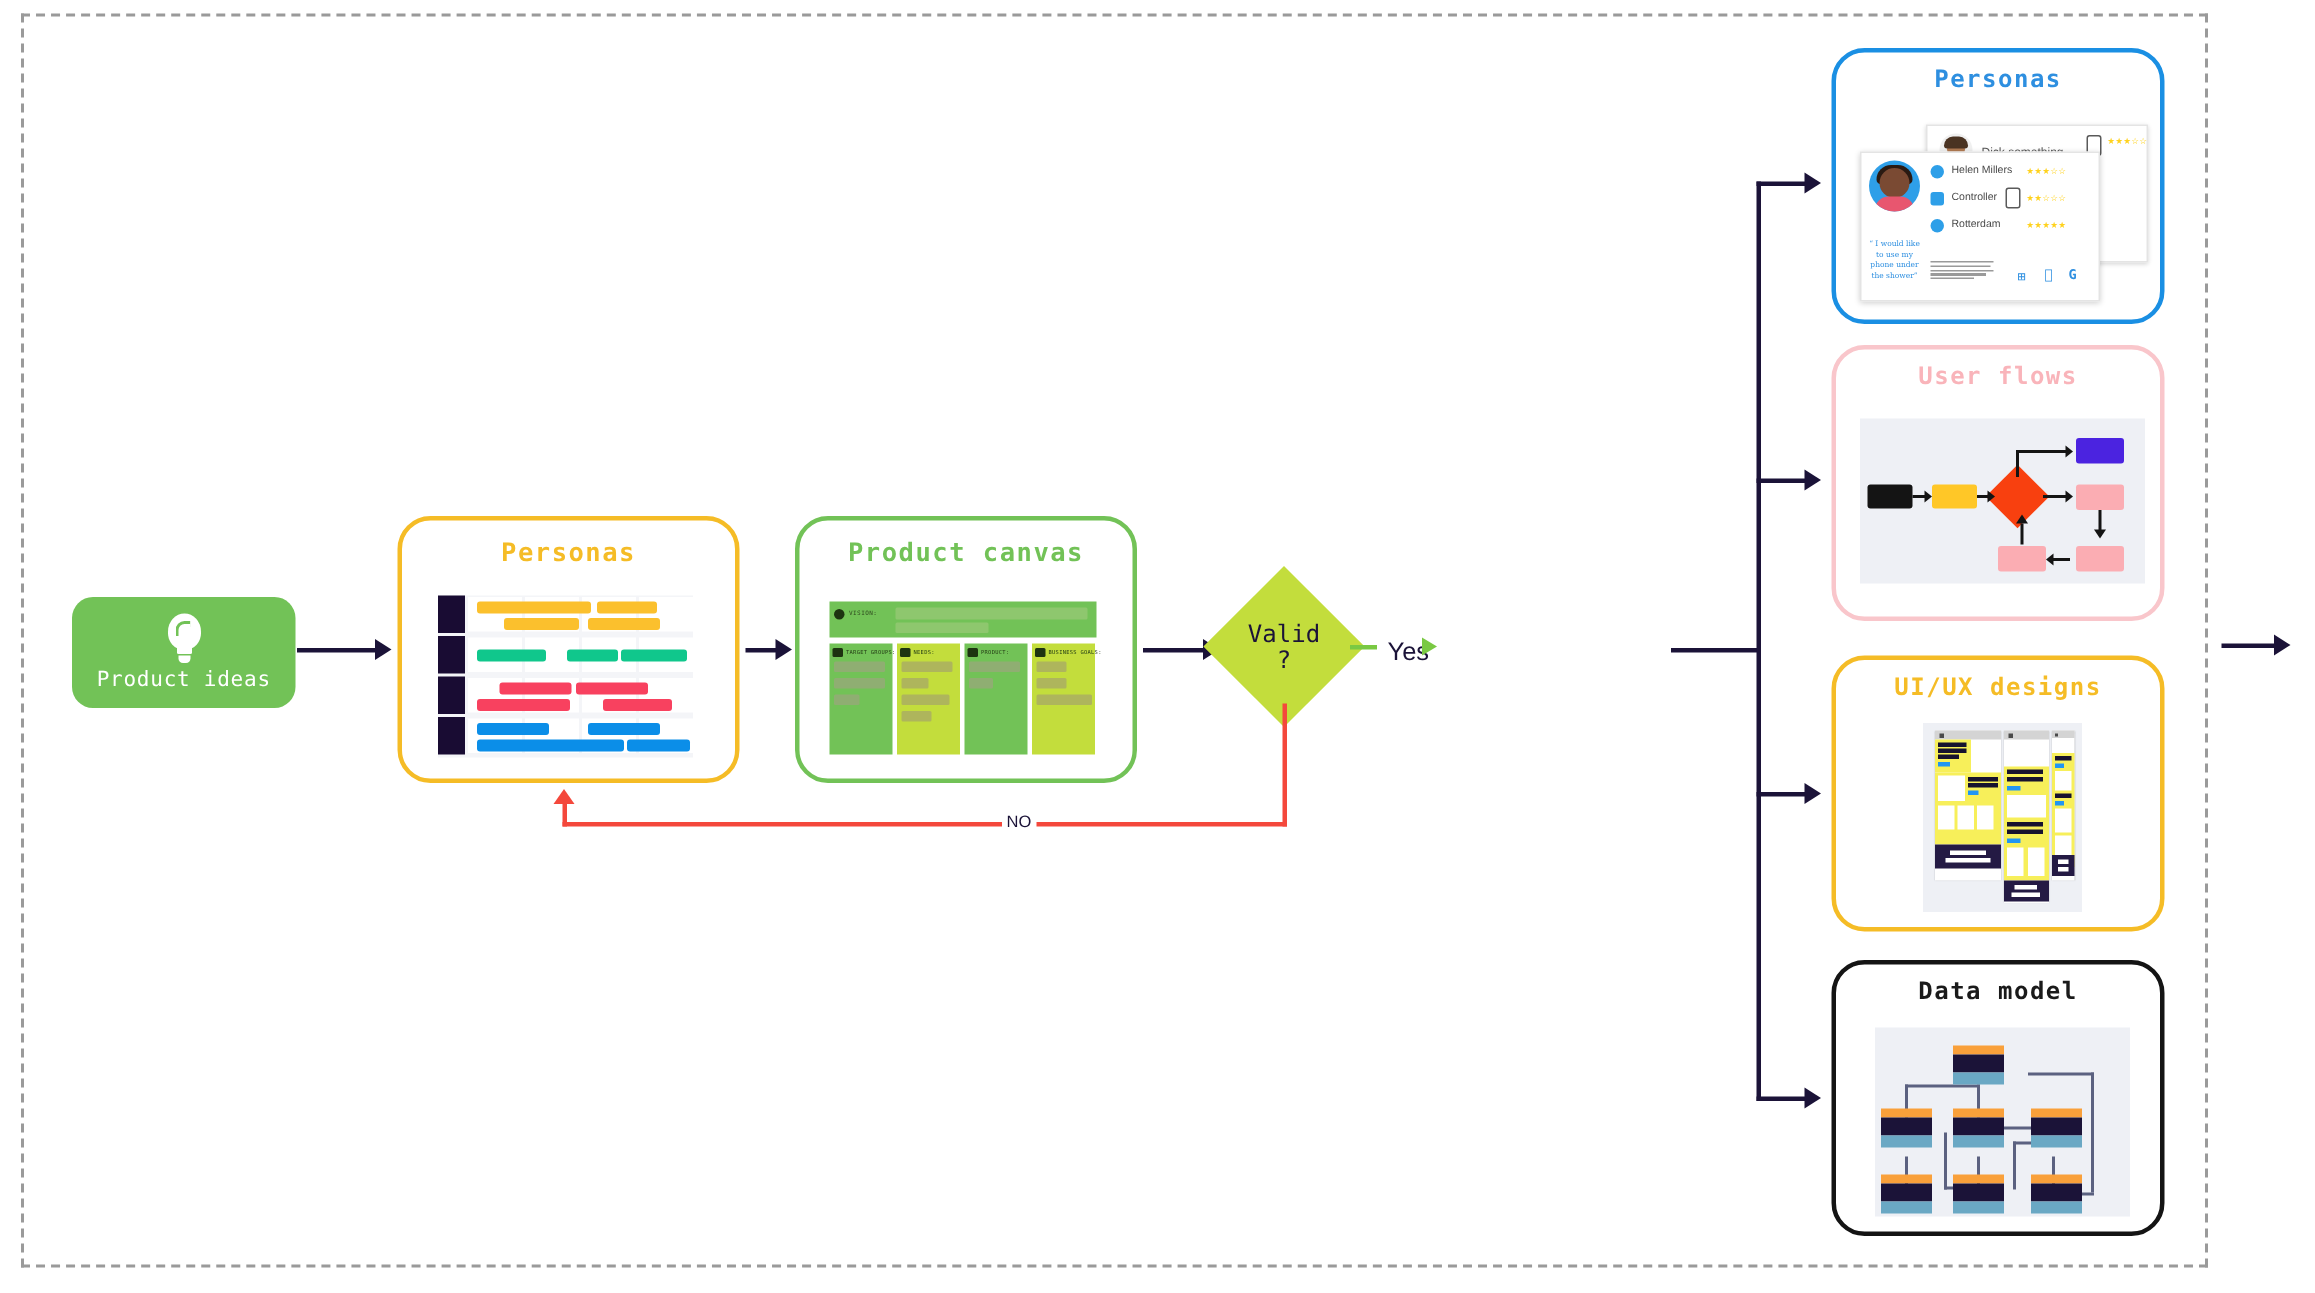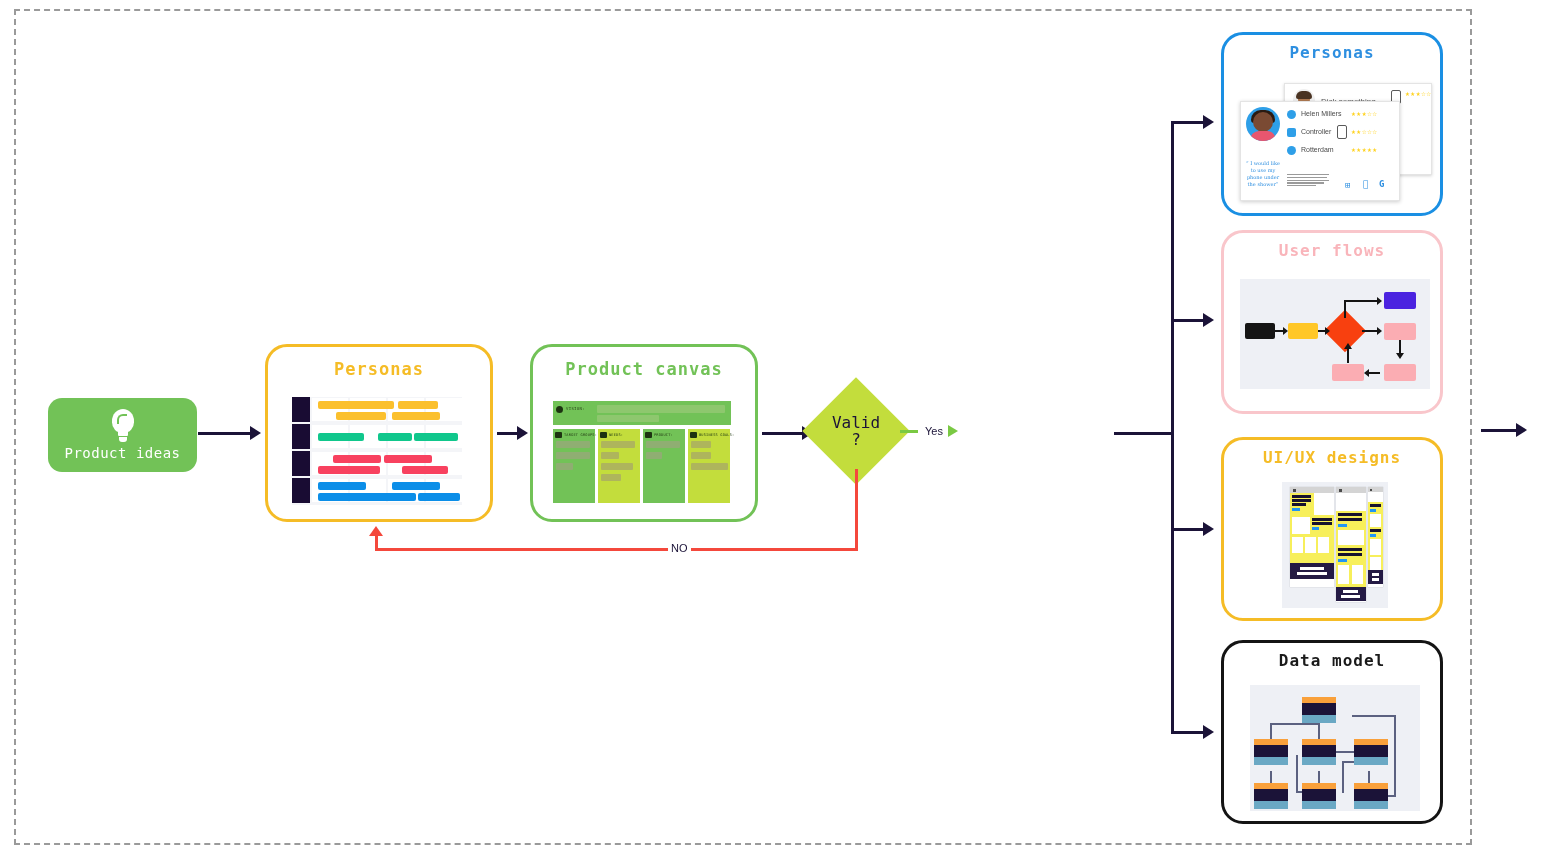--- a/index.html
+++ b/index.html
@@ -113,21 +113,21 @@
 
   
   .ln{position:absolute;background:#1b1338;}
   .ln-red{position:absolute;background:#f4483c;}
   .ln-green{position:absolute;background:#7ac943;}
   .ah{position:absolute;width:0;height:0;}
   .ah-r{border-top:7px solid transparent;border-bottom:7px solid transparent;border-left:11px solid #1b1338;}
   .ah-r-green{border-top:6px solid transparent;border-bottom:6px solid transparent;border-left:10px solid #7ac943;}
   .ah-u-red{border-left:7px solid transparent;border-right:7px solid transparent;border-bottom:10px solid #f4483c;}
   .lbl{position:absolute;font-family:"Liberation Sans",sans-serif;font-size:11px;color:#1b1338;background:#fff;padding:0 3px;}
-  .lbl-yes{color:#1b1338;font-size:11px;}
+  .lbl-yes{color:#1b1338;font-size:17px;}
 </style>
 </head>
 <body>
 
 <div id="canvas">
 
   <div class="dashed-frame"></div>
 
   <div class="node ideas">
     <div class="bulb">

